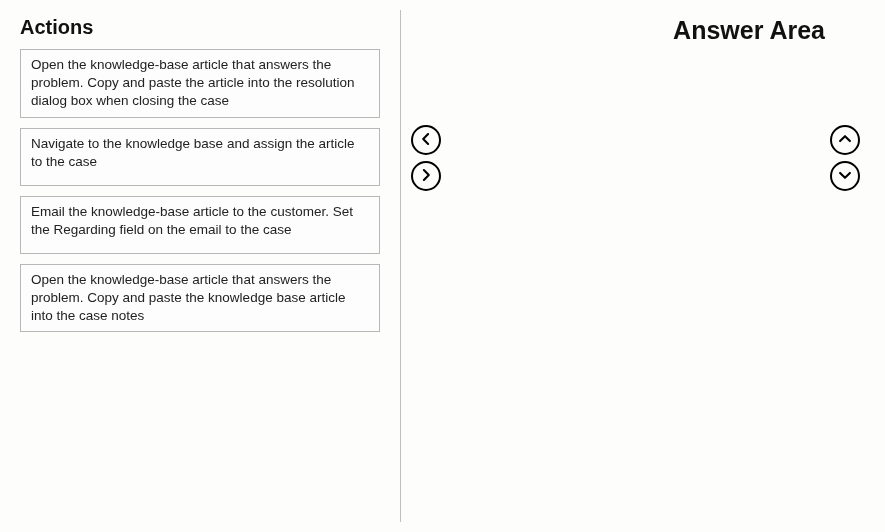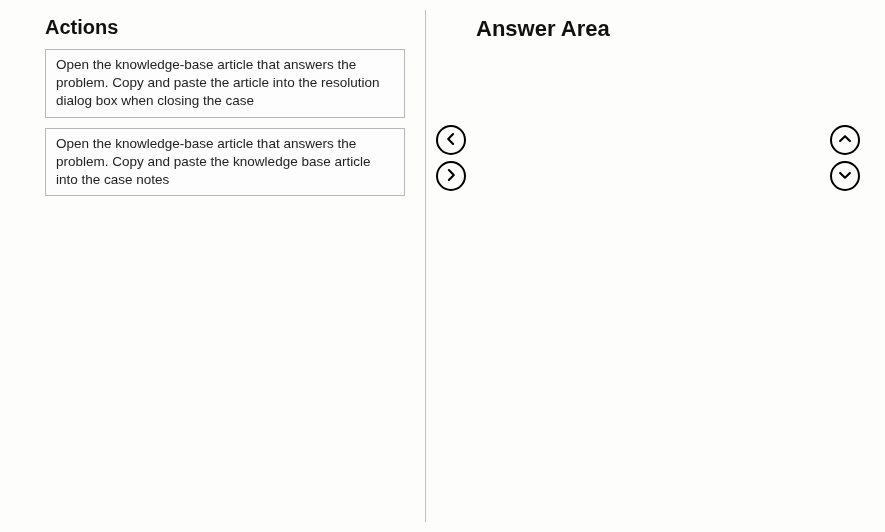--- a/index.html
+++ b/index.html
@@ -17,21 +17,20 @@
     }
     .container {
       display: flex;
       height: 100%;
       padding: 10px 20px 10px 20px;
     }
     .actions-col {
       width: 360px;
       display: flex;
       flex-direction: column;
-      margin-left: 25px;
     }
     .heading {
       font-size: 20px;
       font-weight: 700;
       color: #111;
       padding: 6px 0 10px 0;
     }
     .action-item {
       border: 1px solid #b8b8b8;
       background: #fdfdfd;
@@ -58,24 +57,25 @@
       gap: 6px;
       width: 40px;
       align-items: flex-start;
     }
     .answer-col {
       flex: 1;
       display: flex;
       flex-direction: column;
     }
     .answer-heading {
-      font-size: 22px;
+      font-size: 25px;
       font-weight: 700;
       color: #111;
       padding: 6px 0 10px 0;
+      text-align: right;
     }
     .answer-area {
       flex: 1;
     }
     .right-controls {
       display: flex;
       flex-direction: column;
       justify-content: flex-start;
       padding-top: 115px;
       gap: 6px;
@@ -109,20 +109,26 @@
 </head>
 <body>
 
 <div class="container">
 
   <div class="actions-col">
     <div class="heading">Actions</div>
 
     <div class="action-item">
       <span>Open the knowledge-base article that answers the problem. Copy and paste the article into the resolution dialog box when closing the case</span>
+    </div>
+    <div class="action-item">
+      <span>Navigate to the knowledge base and assign the article to the case</span>
+    </div>
+    <div class="action-item">
+      <span>Email the knowledge-base article to the customer. Set the Regarding field on the email to the case</span>
     </div>
     <div class="action-item">
       <span>Open the knowledge-base article that answers the problem. Copy and paste the knowledge base article into the case notes</span>
     </div>
   </div>
 
   <div class="divider"></div>
 
   <div class="middle-controls">
     <button class="ctrl-btn">

